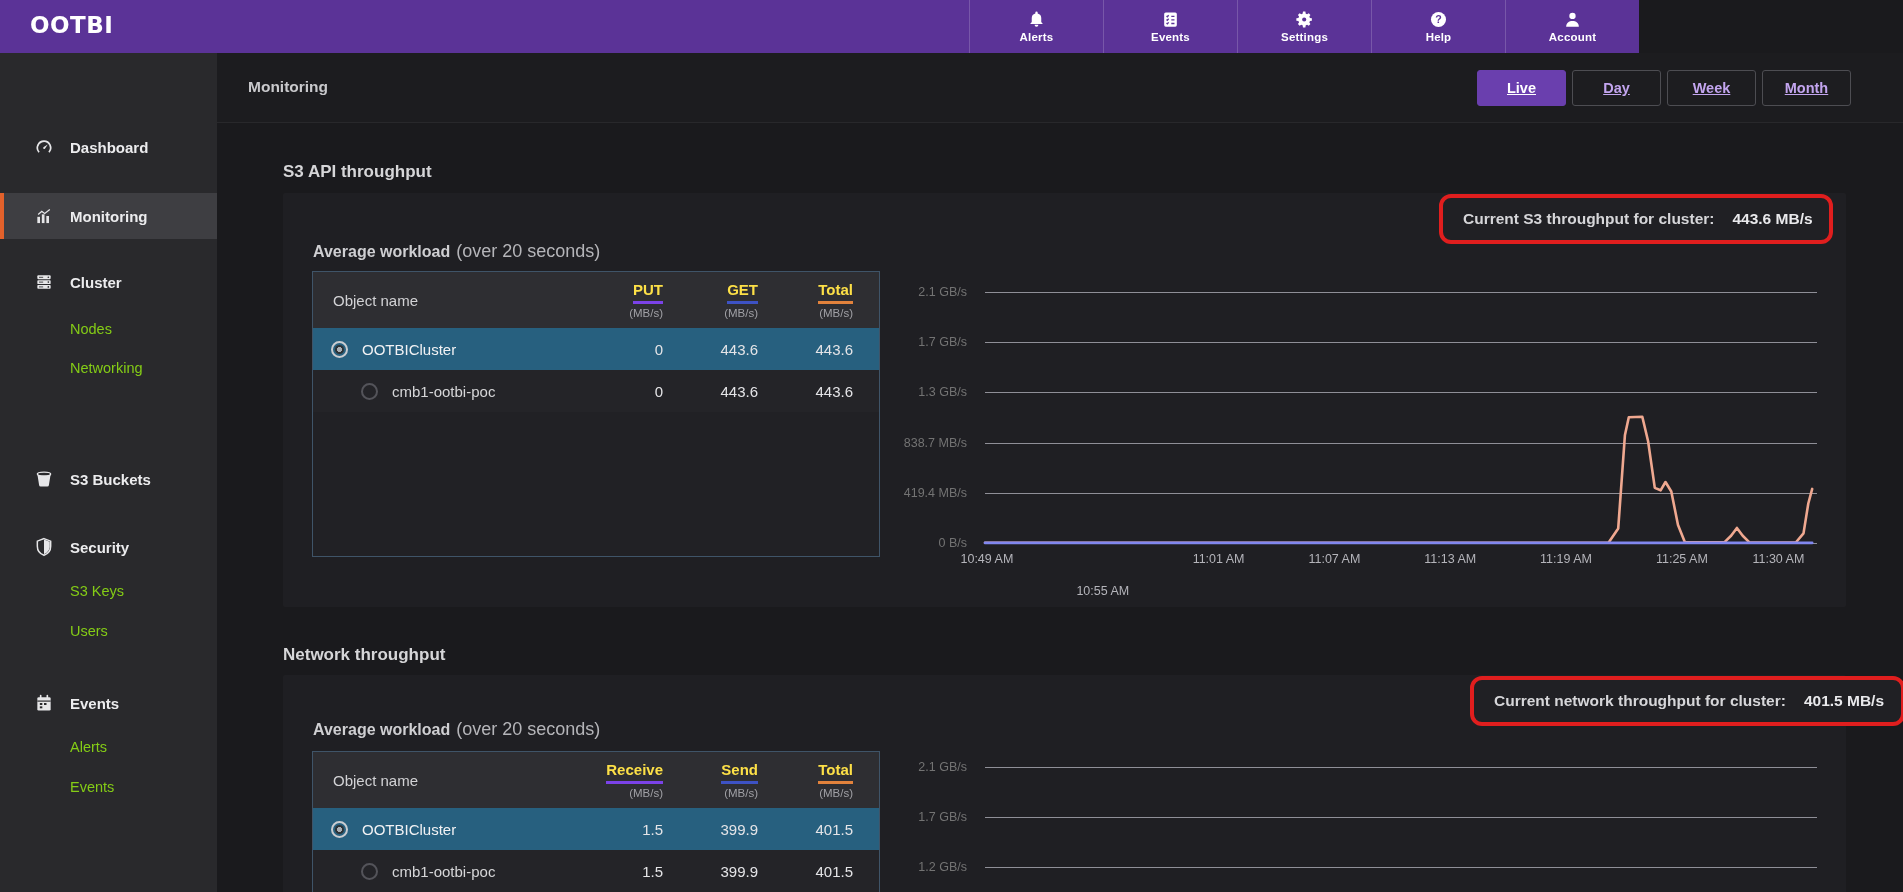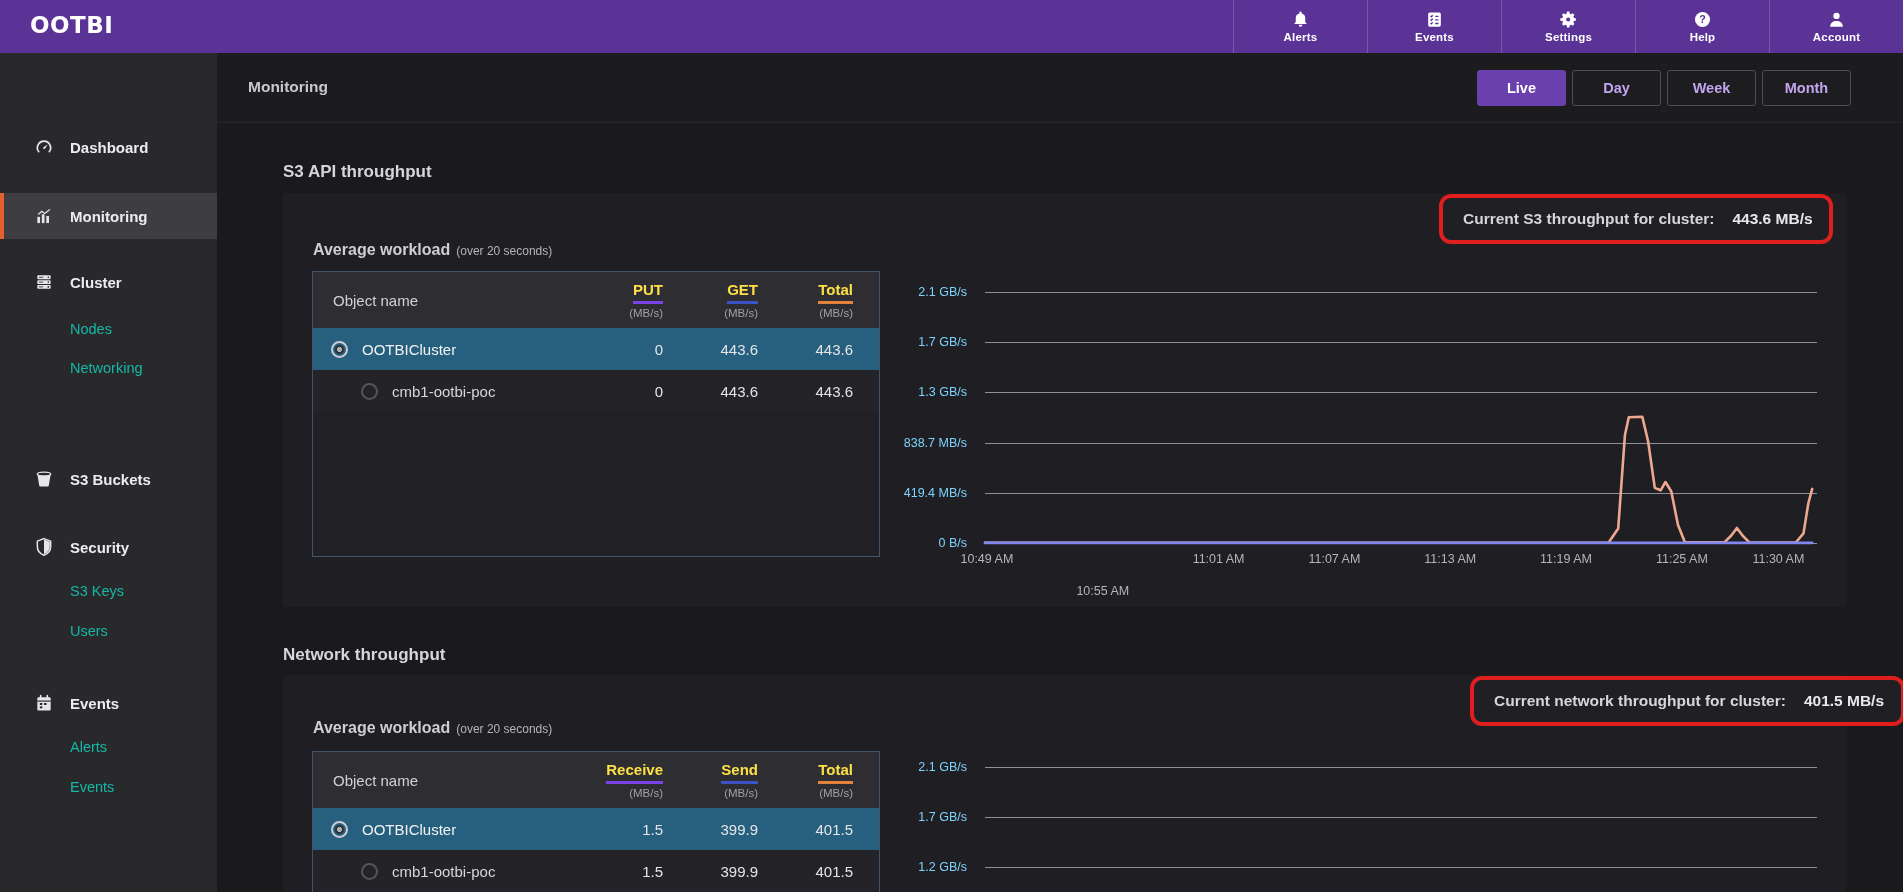--- a/index.html
+++ b/index.html
@@ -1,63 +1,63 @@
 <!DOCTYPE html>
 <html><head>
 <meta charset="utf-8">
 <style>
   * { margin:0; padding:0; box-sizing:border-box; }
   html,body { width:1903px; height:892px; overflow:hidden; }
   body { font-family:"Liberation Sans", sans-serif; background:#1a1a1d; color:#e4e4e6; position:relative; }
   #app { position:absolute; inset:0; }
 
   
-  .topnav { position:absolute; left:0; top:0; width:1903px; height:53px; background:#5b3397; display:flex; align-items:center; z-index:20; }
+  .topnav { position:absolute; left:0; top:0; width:1639px; height:53px; background:#5b3397; display:flex; align-items:center; z-index:20; }
   .logo { position:absolute; left:30px; top:12px; font-family:"DejaVu Sans", sans-serif; font-weight:900; font-size:23px; letter-spacing:.5px; color:#fff; }
   .nav-items { position:absolute; right:0; top:0; height:53px; display:flex; }
   .nav-item { width:134px; height:53px; border-left:1px solid rgba(255,255,255,.18); display:flex; flex-direction:column; align-items:center; justify-content:center; gap:2px; cursor:pointer; color:#fff; }
   .nav-item .nicon { width:19px; height:19px; }
   .nav-item .nicon svg { width:19px; height:19px; display:block; }
   .nav-item .nlabel { font-size:11.5px; font-weight:700; letter-spacing:.2px; }
 
   
   .sidebar { position:absolute; left:0; top:53px; width:217px; height:839px; background:#29292c; z-index:10; }
   .side-item { position:absolute; left:0; width:217px; height:46px; display:flex; align-items:center; cursor:pointer; }
   .side-item .sicon { width:20px; height:20px; margin-left:34px; color:#e6e6e8; flex:0 0 20px; }
   .side-item .sicon svg { width:20px; height:20px; display:block; }
   .side-item .slabel { margin-left:16px; font-size:15px; font-weight:700; color:#ececee; }
-  .side-item.sub .slabel { margin-left:70px; font-weight:400; font-size:14.5px; color:#14b8a6; }
+  .side-item.sub .slabel { margin-left:70px; font-weight:400; font-size:14.5px; color:#84cc16; }
   .side-item.active { background:#3e3e42; }
   .side-item.active::before { content:""; position:absolute; left:0; top:0; width:4px; height:46px; background:#e2612b; }
 
   
   .topbar { position:absolute; left:217px; top:53px; width:1686px; height:70px; background:#1c1c1f; border-bottom:1px solid #28282b; }
   .breadcrumb { position:absolute; left:31px; top:25px; font-size:15.5px; font-weight:700; color:#c9c9cc; }
   .range-group { position:absolute; right:52px; top:17px; display:flex; gap:6px; }
-  .range-btn { min-width:89px; height:36px; display:flex; align-items:center; justify-content:center; font-size:14.5px; font-weight:700; color:#c3a5ef; background:#1d1d20; border:1px solid #4d4d52; border-radius:3px; cursor:pointer; padding:0 14px; }
+  .range-btn { min-width:89px; height:36px; display:flex; align-items:center; justify-content:center; font-size:14.5px; font-weight:700; color:#c3a5ef; background:#1d1d20; border:1px solid #4d4d52; border-radius:3px; cursor:pointer; padding:0 14px;text-decoration:underline; }
   .range-btn.active { background:#6a3fae; border-color:#6a3fae; color:#fff; }
 
   
   .section-title { position:absolute; left:283px; font-size:17px; font-weight:700; color:#d6d6d8; }
   #sec1-title { top:162px; }
   #sec2-title { top:645px; }
   .card { position:absolute; left:283px; width:1563px; background:#1f1f23; border-radius:2px; }
   #card1 { top:193px; height:414px; }
   #card2 { top:675px; height:400px; }
 
   .badge { position:absolute; height:50px; border:4px solid #e01e1e; border-radius:12px; background:#202024; display:flex; align-items:center; padding:0 20px; z-index:5; }
   #badge1 { left:1439px; top:194px; width:394px; }
   #badge2 { left:1470px; top:676px; width:435px; }
   .badge .blabel { font-size:15.5px; font-weight:600; color:#d6d6d9; white-space:nowrap; }
   .badge .bvalue { font-size:15.5px; font-weight:700; color:#e9e9ec; margin-left:18px; white-space:nowrap; }
 
   .workload { position:absolute; left:313px; font-size:16px; font-weight:700; color:#cfcfd2; }
   #workload1 { top:241px; }
   #workload2 { top:719px; }
-  .workload .wsub { font-size:12px; font-weight:400; color:#b5b5b9; margin-left:6px; }
+  .workload .wsub { font-size:18px; font-weight:400; color:#b5b5b9; margin-left:6px; }
 
   
   .wtable { position:absolute; left:312px; width:568px; background:#212125; border:1px solid #3f5468; }
   #table1 { top:271px; height:286px; }
   #table2 { top:751px; height:286px; }
   .thead { display:flex; background:#2e2e32; height:56px; align-items:center; }
   .th-name { flex:1; padding-left:20px; font-size:15px; color:#d2d2d5; }
   .th-col { width:95px; display:flex; flex-direction:column; align-items:flex-end; padding-right:26px; }
   .th-col .cl { font-size:15px; font-weight:700; color:#fde047; padding-bottom:3px; border-bottom:3px solid transparent; }
   .th-col .cu { font-size:11.5px; color:#a0a0a5; margin-top:3px; }
@@ -65,21 +65,21 @@
   .trow.selected { background:#27607f; }
   .trow .tname { flex:1; display:flex; align-items:center; padding-left:18px; font-size:15px; color:#d6d6d8; }
   .trow.selected .tname { color:#f2f2f4; }
   .trow.sub .tname { padding-left:48px; }
   .radio { width:17px; height:17px; border-radius:50%; border:2px solid #54545a; margin-right:14px; flex:0 0 17px; position:relative; }
   .trow.selected .radio { border-color:#c9ccd0; }
   .radio.sel::after { content:""; position:absolute; left:2px; top:2px; width:9px; height:9px; border-radius:50%; background:radial-gradient(circle,#aab0b5 0 2.5px,#2c3236 2.6px); }
   .trow .tval { width:95px; text-align:right; padding-right:26px; font-size:15px; color:#e4e4e7; }
 
   
-  .yaxis-label { position:absolute; width:122px; text-align:right; font-size:12.5px; color:#7dd3fc; transform:translateY(-50%); white-space:nowrap; }
+  .yaxis-label { position:absolute; width:122px; text-align:right; font-size:12.5px; color:#737373; transform:translateY(-50%); white-space:nowrap; }
   .gridline { position:absolute; height:1px; background:#9b9ba4; opacity:.9; }
   .plot-svg { position:absolute; overflow:visible; }
   .xaxis-label { position:absolute; font-size:12.5px; color:#b4b4ba; transform:translateX(-50%); white-space:nowrap; }
 </style>
 </head>
 <body>
 
 <div id="app">
 
   <header class="topnav">

